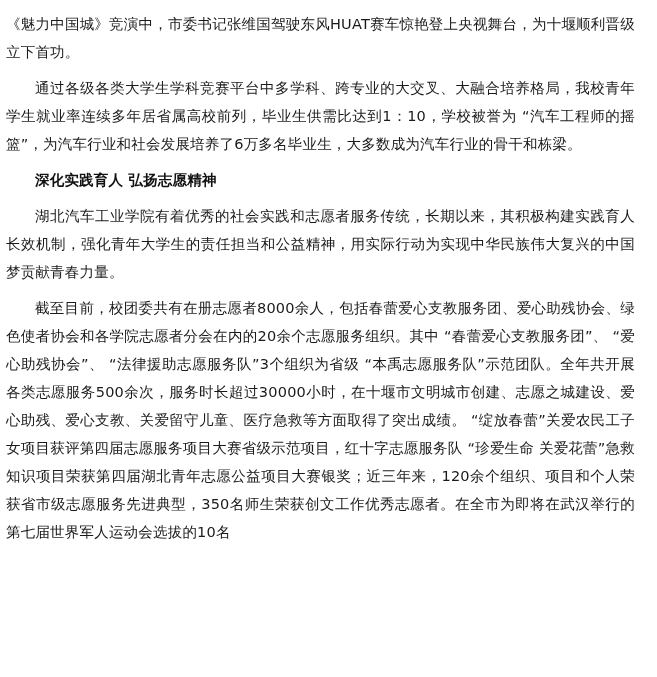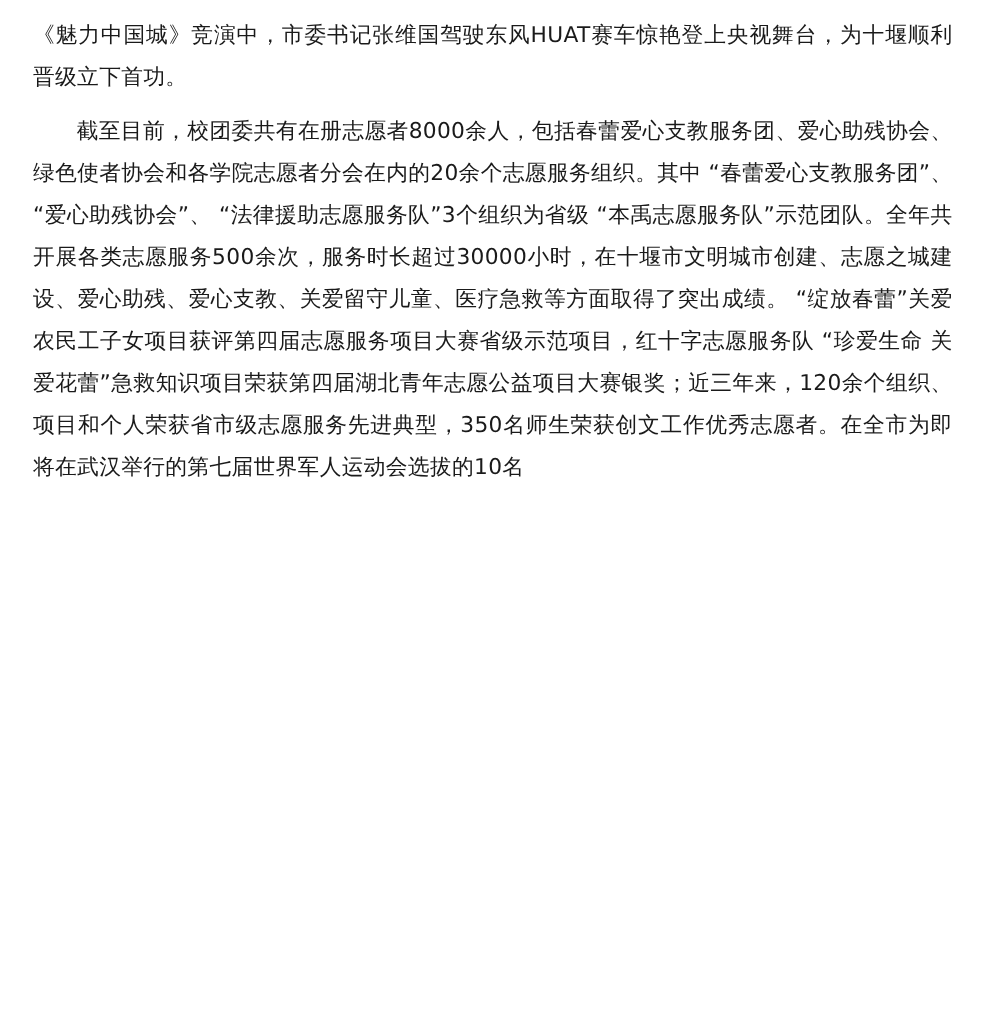--- a/index.html
+++ b/index.html
@@ -11,21 +11,21 @@
     height: 677px;
     background: #ffffff;
     font-family: "DejaVu Sans", "Liberation Sans", sans-serif;
     color: #1b1b1b;
     overflow: hidden;
   }
   .page {
     box-sizing: border-box;
     width: 657px;
     height: 677px;
-    padding: 10px 22px 0 22px;
+    padding: 10px 22px 0 6px;
     background: #ffffff;
   }
   .para {
     font-size: 14.5px;
     line-height: 28px;
     text-align: justify;
     text-justify: inter-ideograph;
     margin: 0 0 8px 0;
     letter-spacing: 0.2px;
     color: #1a1a1a;
@@ -46,19 +46,22 @@
     margin-bottom: 0;
   }
 </style>
 </head>
 <body>
 
 <div class="page">
 
   <p class="para">《魅力中国城》竞演中，市委书记张维国驾驶东风HUAT赛车惊艳登上央视舞台，为十堰顺利晋级立下首功。</p>
 
+  <p class="para indent">通过各级各类大学生学科竞赛平台中多学科、跨专业的大交叉、大融合培养格局，我校青年学生就业率连续多年居省属高校前列，毕业生供需比达到1：10，学校被誉为 “汽车工程师的摇篮”，为汽车行业和社会发展培养了6万多名毕业生，大多数成为汽车行业的骨干和栋梁。</p>
 
+  <p class="heading">深化实践育人 弘扬志愿精神</p>
 
+  <p class="para indent">湖北汽车工业学院有着优秀的社会实践和志愿者服务传统，长期以来，其积极构建实践育人长效机制，强化青年大学生的责任担当和公益精神，用实际行动为实现中华民族伟大复兴的中国梦贡献青春力量。</p>
 
 
   <p class="para indent clip-last">截至目前，校团委共有在册志愿者8000余人，包括春蕾爱心支教服务团、爱心助残协会、绿色使者协会和各学院志愿者分会在内的20余个志愿服务组织。其中 “春蕾爱心支教服务团”、 “爱心助残协会”、 “法律援助志愿服务队”3个组织为省级 “本禹志愿服务队”示范团队。全年共开展各类志愿服务500余次，服务时长超过30000小时，在十堰市文明城市创建、志愿之城建设、爱心助残、爱心支教、关爱留守儿童、医疗急救等方面取得了突出成绩。 “绽放春蕾”关爱农民工子女项目获评第四届志愿服务项目大赛省级示范项目，红十字志愿服务队 “珍爱生命 关爱花蕾”急救知识项目荣获第四届湖北青年志愿公益项目大赛银奖；近三年来，120余个组织、项目和个人荣获省市级志愿服务先进典型，350名师生荣获创文工作优秀志愿者。在全市为即将在武汉举行的第七届世界军人运动会选拔的10名</p>
 
 </div>
 
 </body></html>

